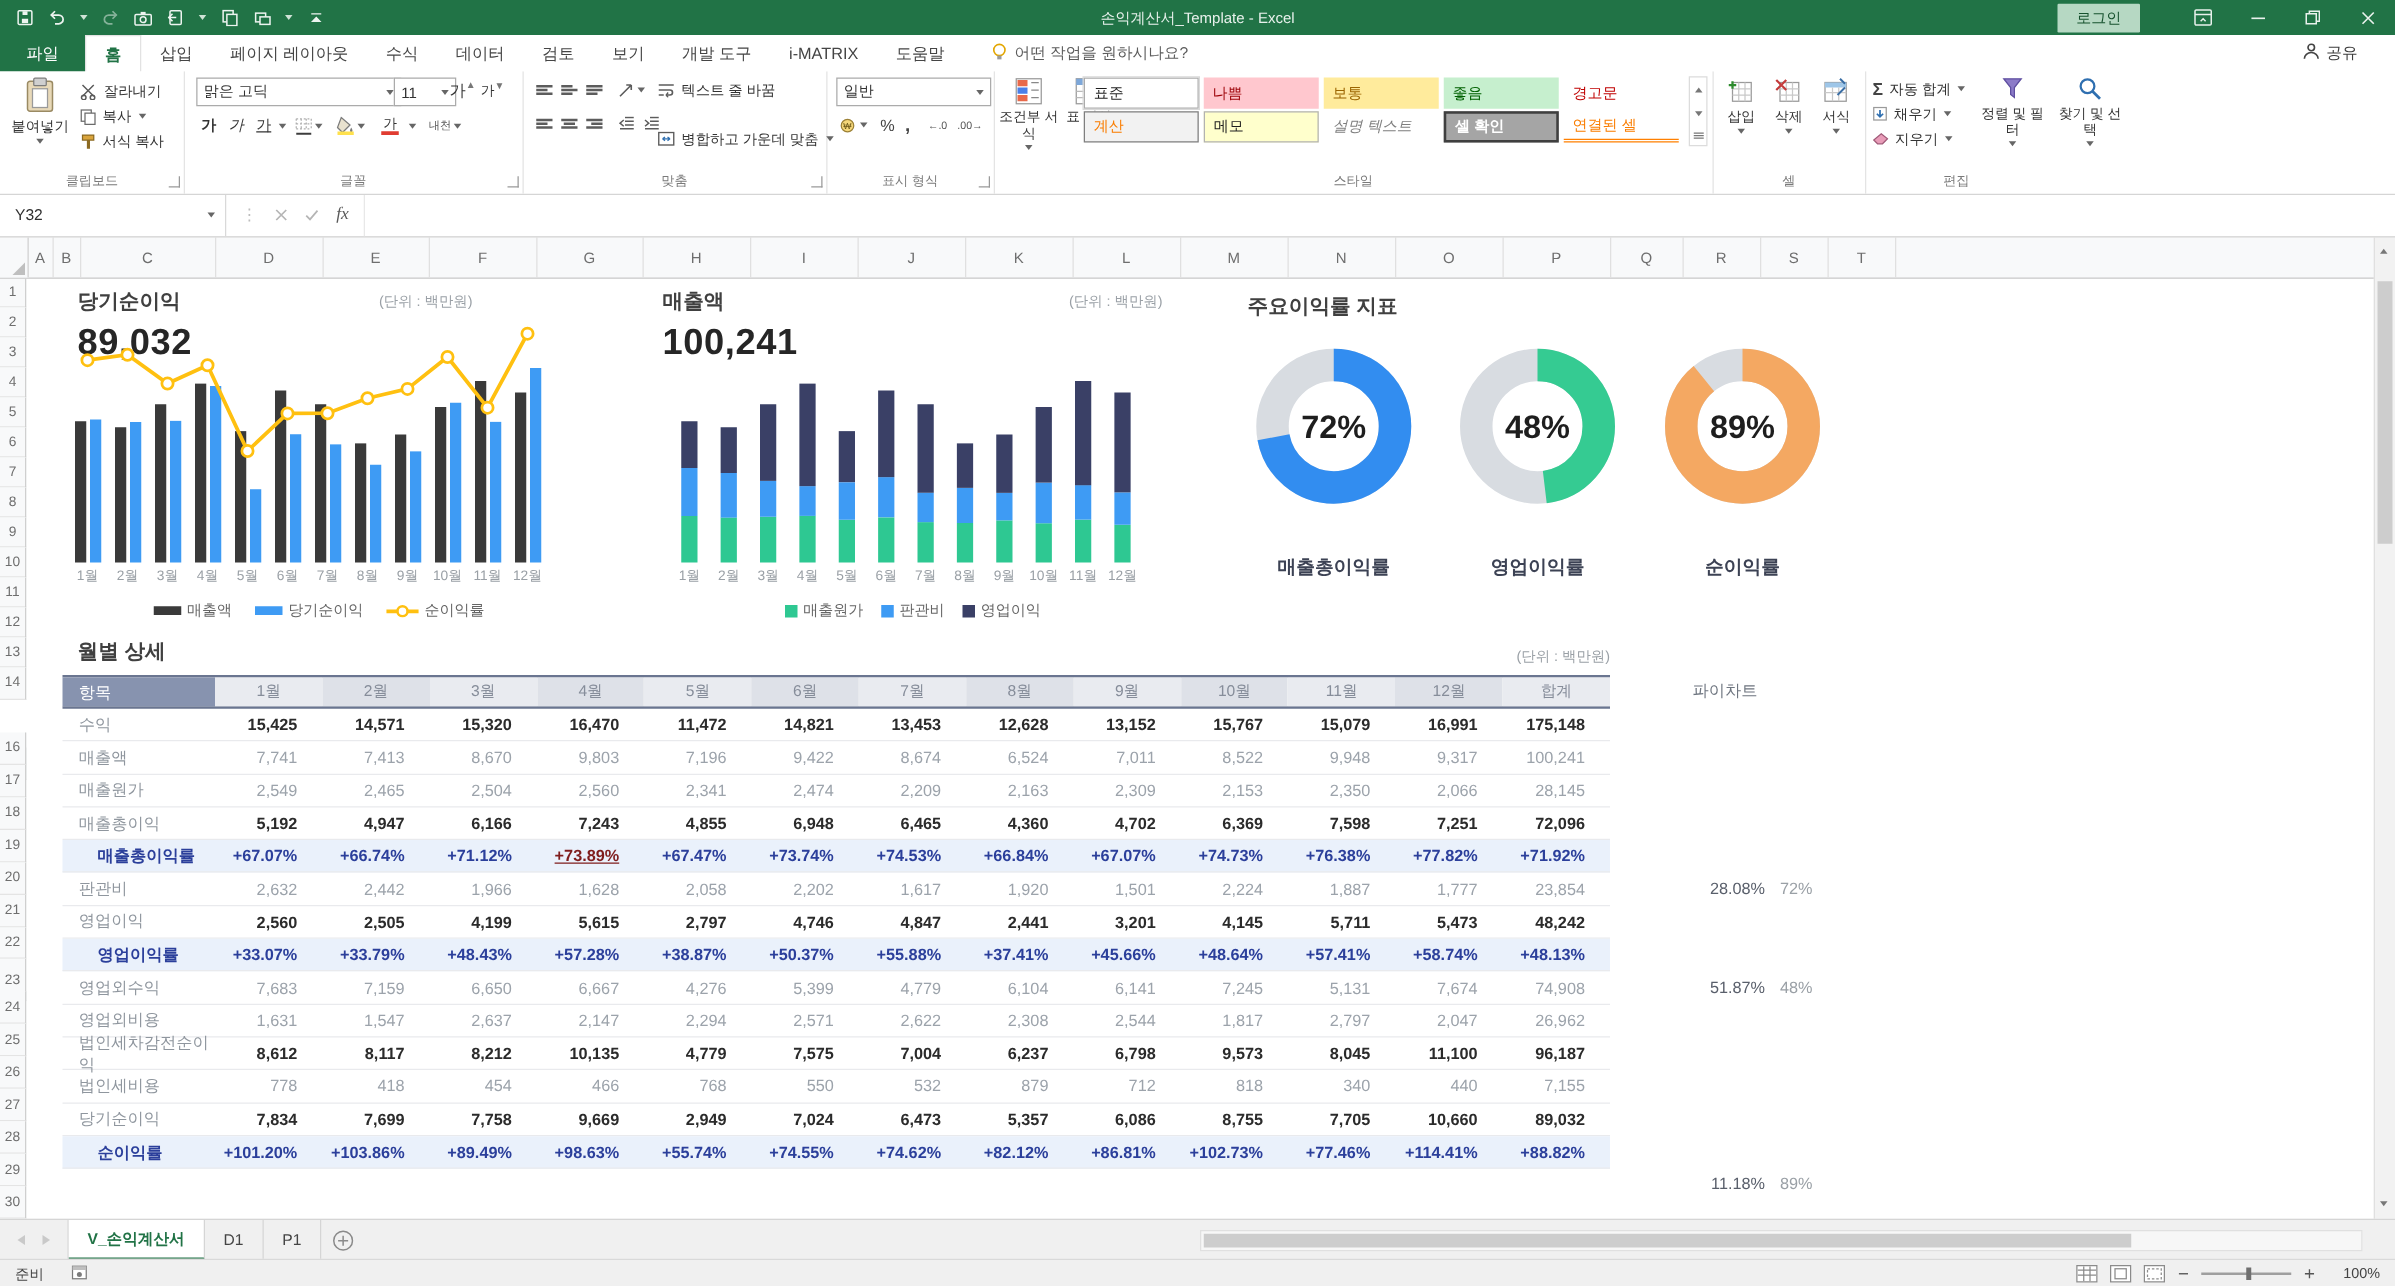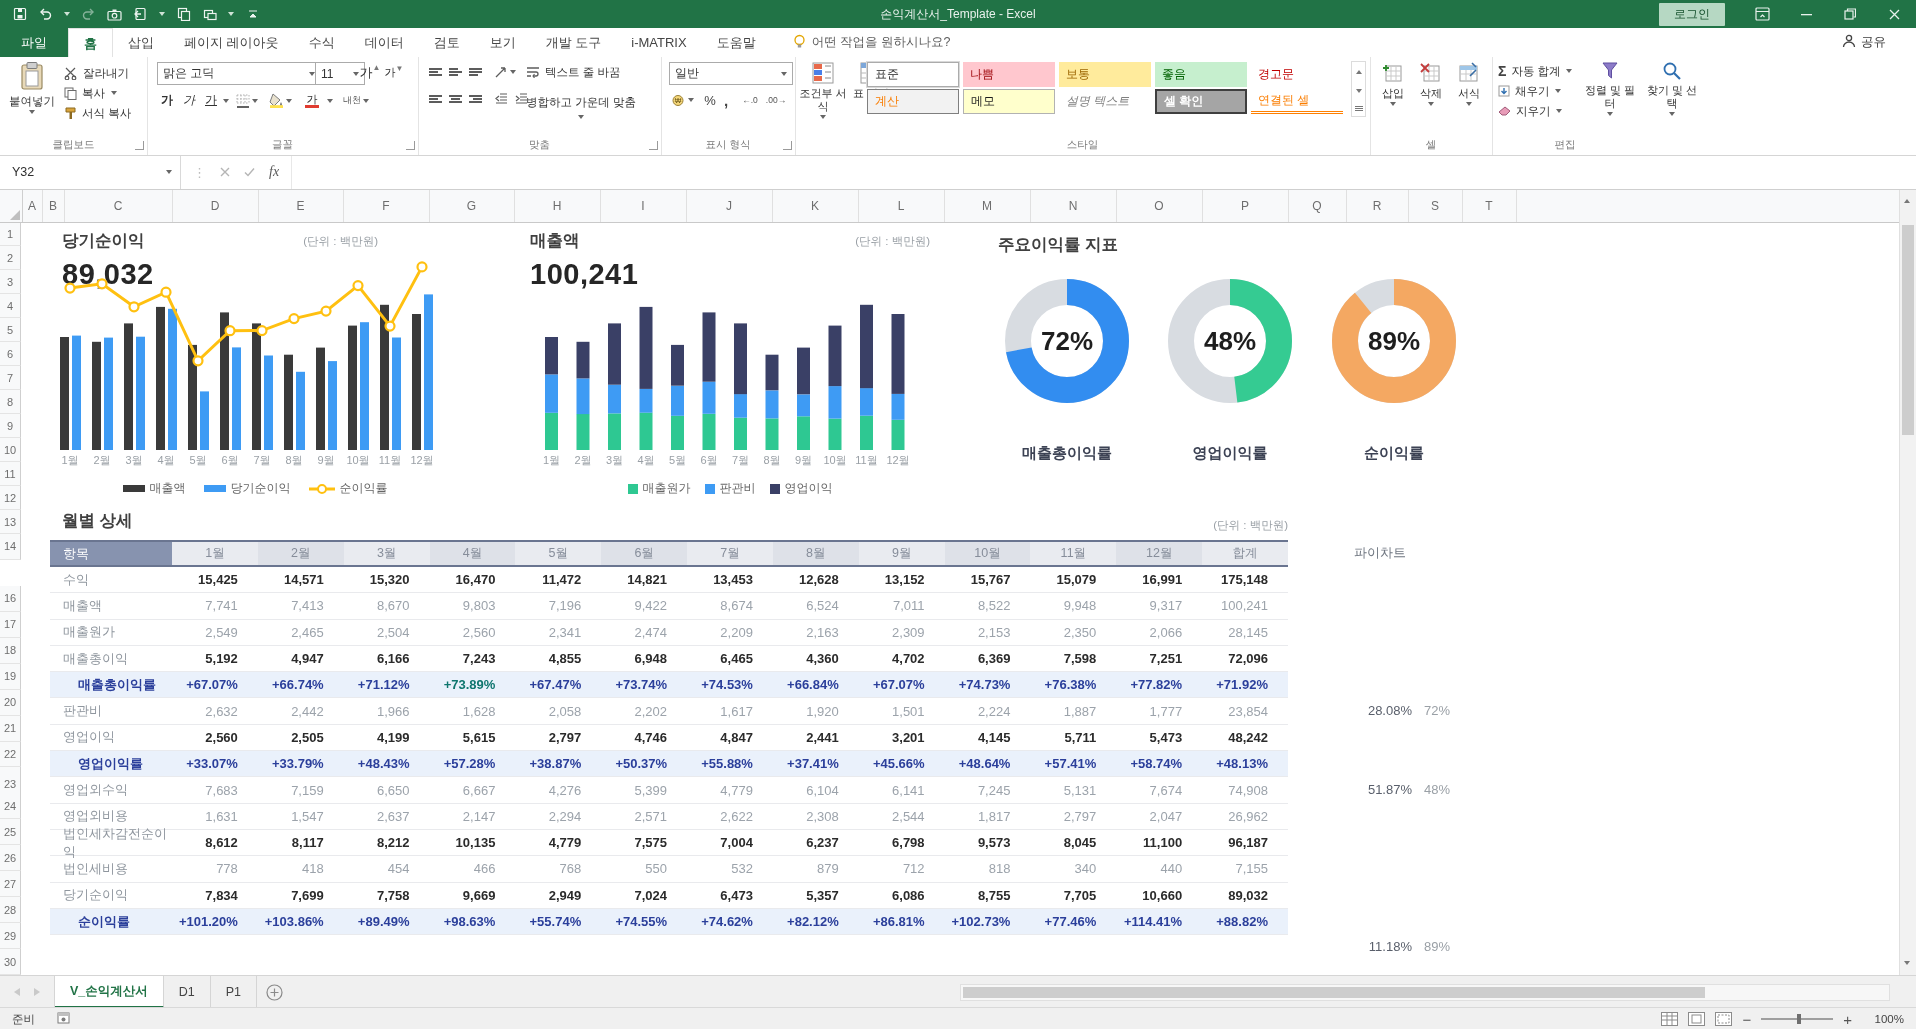--- a/index.html
+++ b/index.html
@@ -5,21 +5,21 @@
   html,body{margin:0;padding:0;}
   body{width:1916px;height:1029px;position:relative;overflow:hidden;background:#fff;
        font-family:"Liberation Sans","DejaVu Sans",sans-serif;-webkit-font-smoothing:antialiased;}
   
   .titlebar{position:absolute;left:0;top:0;right:0;height:28px;background:#217346;display:flex;align-items:center;color:#fff;z-index:30;}
   .qat{display:flex;gap:11px;padding-left:12px;align-items:center;}
   .qi{width:15px;height:15px;display:flex;align-items:center;justify-content:center;opacity:.92;}
   .qcaret{width:0;height:0;border-left:3px solid transparent;border-right:3px solid transparent;border-top:4px solid #cfe3d6;}
   .tb-title{position:absolute;left:0;right:0;text-align:center;font-size:12px;color:#e8f1ec;pointer-events:none;}
   .win-controls{margin-left:auto;display:flex;align-items:center;height:100%;}
-  .login{background:#b6d8c3;color:#16512e;font-size:12px;padding:3px 15px;margin-right:15px;border-radius:1px;}
+  .login{background:#b6d8c3;color:#16512e;font-size:12px;padding:3px 15px;margin-right:28px;border-radius:1px;}
   .wc{width:44px;height:100%;display:flex;align-items:center;justify-content:center;opacity:.9;}
   
   .tabrow{position:absolute;top:28px;left:0;right:0;height:29px;background:#fff;z-index:29;display:flex;align-items:stretch;}
   .rtab{padding:0 15px;font-size:13px;color:#454545;line-height:29px;}
   .rtab.file{background:#217346;color:#fff;padding:0 21px;}
   .rtab.active{color:#217346;font-weight:700;background:#fff;border:1px solid #e2e2e2;border-bottom:none;}
   .tellme{display:flex;align-items:center;gap:6px;margin-left:22px;font-size:12.5px;color:#5c5c5c;}
   .share{margin-left:auto;margin-right:30px;display:flex;align-items:center;gap:5px;font-size:12.5px;color:#3c3c3c;}
   
   .ribbon{position:absolute;top:57px;left:0;right:0;height:98px;background:#fff;border-bottom:1px solid #d5d5d5;z-index:28;}
@@ -372,21 +372,21 @@
     <div class="miniBtn" style="left:74px;top:33px;width:18px;height:18px;">
         <svg width="13" height="12">
           <path d="M5,1 h7 M5,4 h7 M5,7 h7 M1,10 h11 M4,3 L1,5.5 L4,8" stroke="#5c5c5c" fill="none" stroke-width="1.2"></path>
         </svg>
       </div>
     <div class="miniBtn" style="left:94px;top:33px;width:18px;height:18px;">
         <svg width="13" height="12">
           <path d="M5,1 h7 M5,4 h7 M5,7 h7 M1,10 h11 M1,3 L4,5.5 L1,8" stroke="#5c5c5c" fill="none" stroke-width="1.2"></path>
         </svg>
       </div>
-    <div class="smallrow" style="left:108px;top:33px;flex-direction:column;">
+    <div class="smallrow" style="left:108px;top:45px;">
       <svg width="14" height="12">
           <rect x="1" y="1" width="12" height="10" fill="none" stroke="#5c5c5c" stroke-width="1.1"></rect>
           <path d="M4,6 h6 M4,6 l2,-1.5 M4,6 l2,1.5 M10,6 l-2,-1.5 M10,6 l-2,1.5" stroke="#2f6fb0" fill="none" stroke-width="1"></path>
         </svg>
       <span>병합하고 가운데 맞춤</span>
         <span class="car" style="margin-left:1px;"></span>
     </div>
     <div class="glabel">맞춤</div>
     <div class="launcher"></div>
   </div>
@@ -812,21 +812,21 @@
         <div class="cell">6,369</div>
         <div class="cell">7,598</div>
         <div class="cell">7,251</div>
         <div class="cell">72,096</div>
       </div>
       <div class="trow pct" style="background: rgb(234, 241, 251);">
         <div class="lab" style="color: rgb(43, 63, 155);">매출총이익률</div>
         <div class="cell" style="color: rgb(43, 63, 155);">+67.07%</div>
         <div class="cell" style="color: rgb(43, 63, 155);">+66.74%</div>
         <div class="cell" style="color: rgb(43, 63, 155);">+71.12%</div>
-        <div class="cell" style="color: #0f766e;">+73.89%</div>
+        <div class="cell" style="color: #7f1d1d; text-decoration: underline;">+73.89%</div>
         <div class="cell" style="color: rgb(43, 63, 155);">+67.47%</div>
         <div class="cell" style="color: rgb(43, 63, 155);">+73.74%</div>
         <div class="cell" style="color: rgb(43, 63, 155);">+74.53%</div>
         <div class="cell" style="color: rgb(43, 63, 155);">+66.84%</div>
         <div class="cell" style="color: rgb(43, 63, 155);">+67.07%</div>
         <div class="cell" style="color: rgb(43, 63, 155);">+74.73%</div>
         <div class="cell" style="color: rgb(43, 63, 155);">+76.38%</div>
         <div class="cell" style="color: rgb(43, 63, 155);">+77.82%</div>
         <div class="cell" style="color: rgb(43, 63, 155);">+71.92%</div>
       </div>

